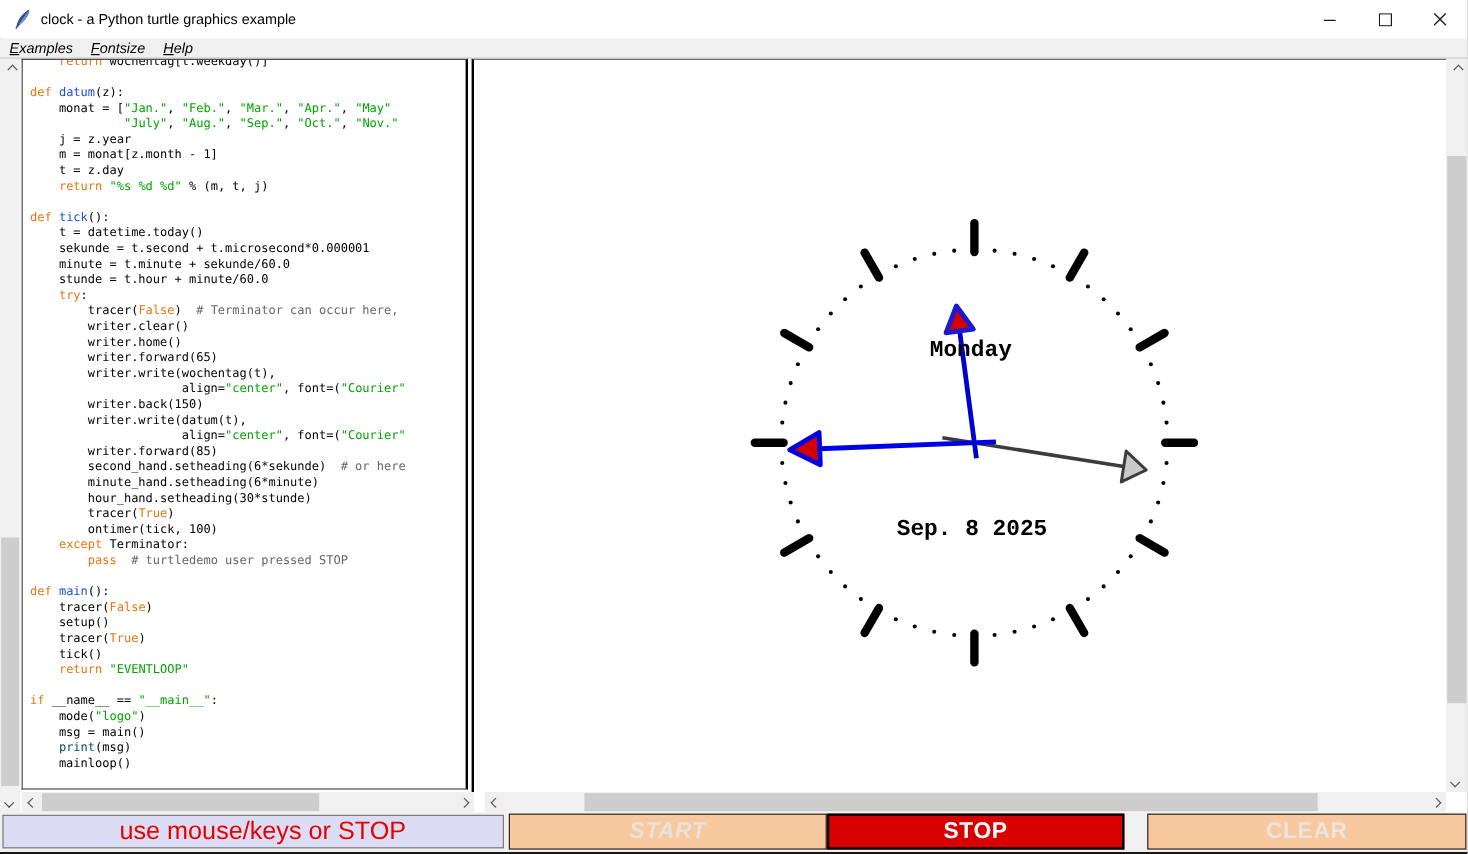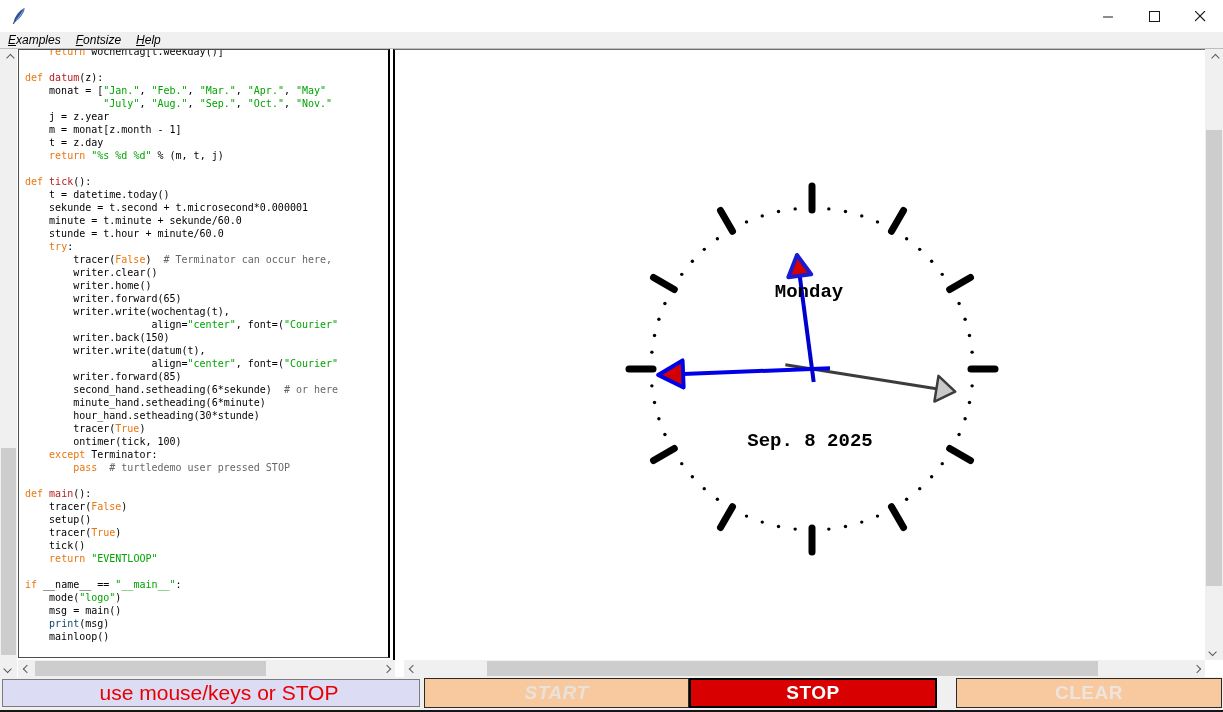--- a/index.html
+++ b/index.html
@@ -41,21 +41,21 @@
   .ed-vscroll .sb-btn.b { top:611px; }
 
   
   .code-panel { position:absolute; left:18px; top:0; width:372px; height:609px;
                 background:#fff; border:1px solid #4d4d4d; border-right:2px solid #000;
                 overflow:hidden; }
   .code { position:absolute; left:6px; top:-5px; white-space:pre;
           font-family:"DejaVu Sans Mono",monospace; font-size:10px; line-height:13px; color:#000; }
   .cl { height:13px; }
   .tk-k { color:#e87611; }   
-  .tk-d { color:#b91c1c; }   
+  .tk-d { color:#1d4ed8; }   
   .tk-s { color:#00a500; }   
   .tk-c { color:#666666; }   
   .tk-b { color:#0c4a6e;margin-top:16px; }   
   .tk-n { color:#000000; }
 
   
   .ed-hscroll { left:18px; top:611px; width:377px; height:17px; }
   .ed-hscroll .thumb { top:1px; height:15px; left:17px; width:231px; }
   .ed-hscroll .sb-btn.r { left:360px; }
 
@@ -93,20 +93,21 @@
 <body>
 
 <div class="window">
 
   <div class="titlebar">
     <svg class="app-icon" viewBox="0 0 17 18">
       <path d="M13.5 1 C10 2.5 5.5 7 3.5 12 L2.5 15.5 L3.8 14.8 C8 12.5 11.5 8 13.2 3.5 Z" fill="#2f4f92"></path>
       <path d="M13.5 1 C11 4.5 8 9 4.5 13.5 L3.2 15.2 C7.5 13 11.8 7.5 13.5 1 Z" fill="#7b95cf"></path>
       <path d="M2.2 16.8 L5 13" stroke="#2f4f92" stroke-width="1.1" fill="none"></path>
     </svg>
+    <span class="win-title">clock - a Python turtle graphics example</span>
     <div class="winbtn min">
       <svg width="11" height="11">
           <line x1="0" y1="6" x2="10" y2="6" stroke="#1a1a1a" stroke-width="1"></line>
         </svg>
     </div>
     <div class="winbtn max">
       <svg width="11" height="11">
           <rect x="0.5" y="0.5" width="10" height="10" fill="none" stroke="#1a1a1a" stroke-width="1"></rect>
         </svg>
     </div>

